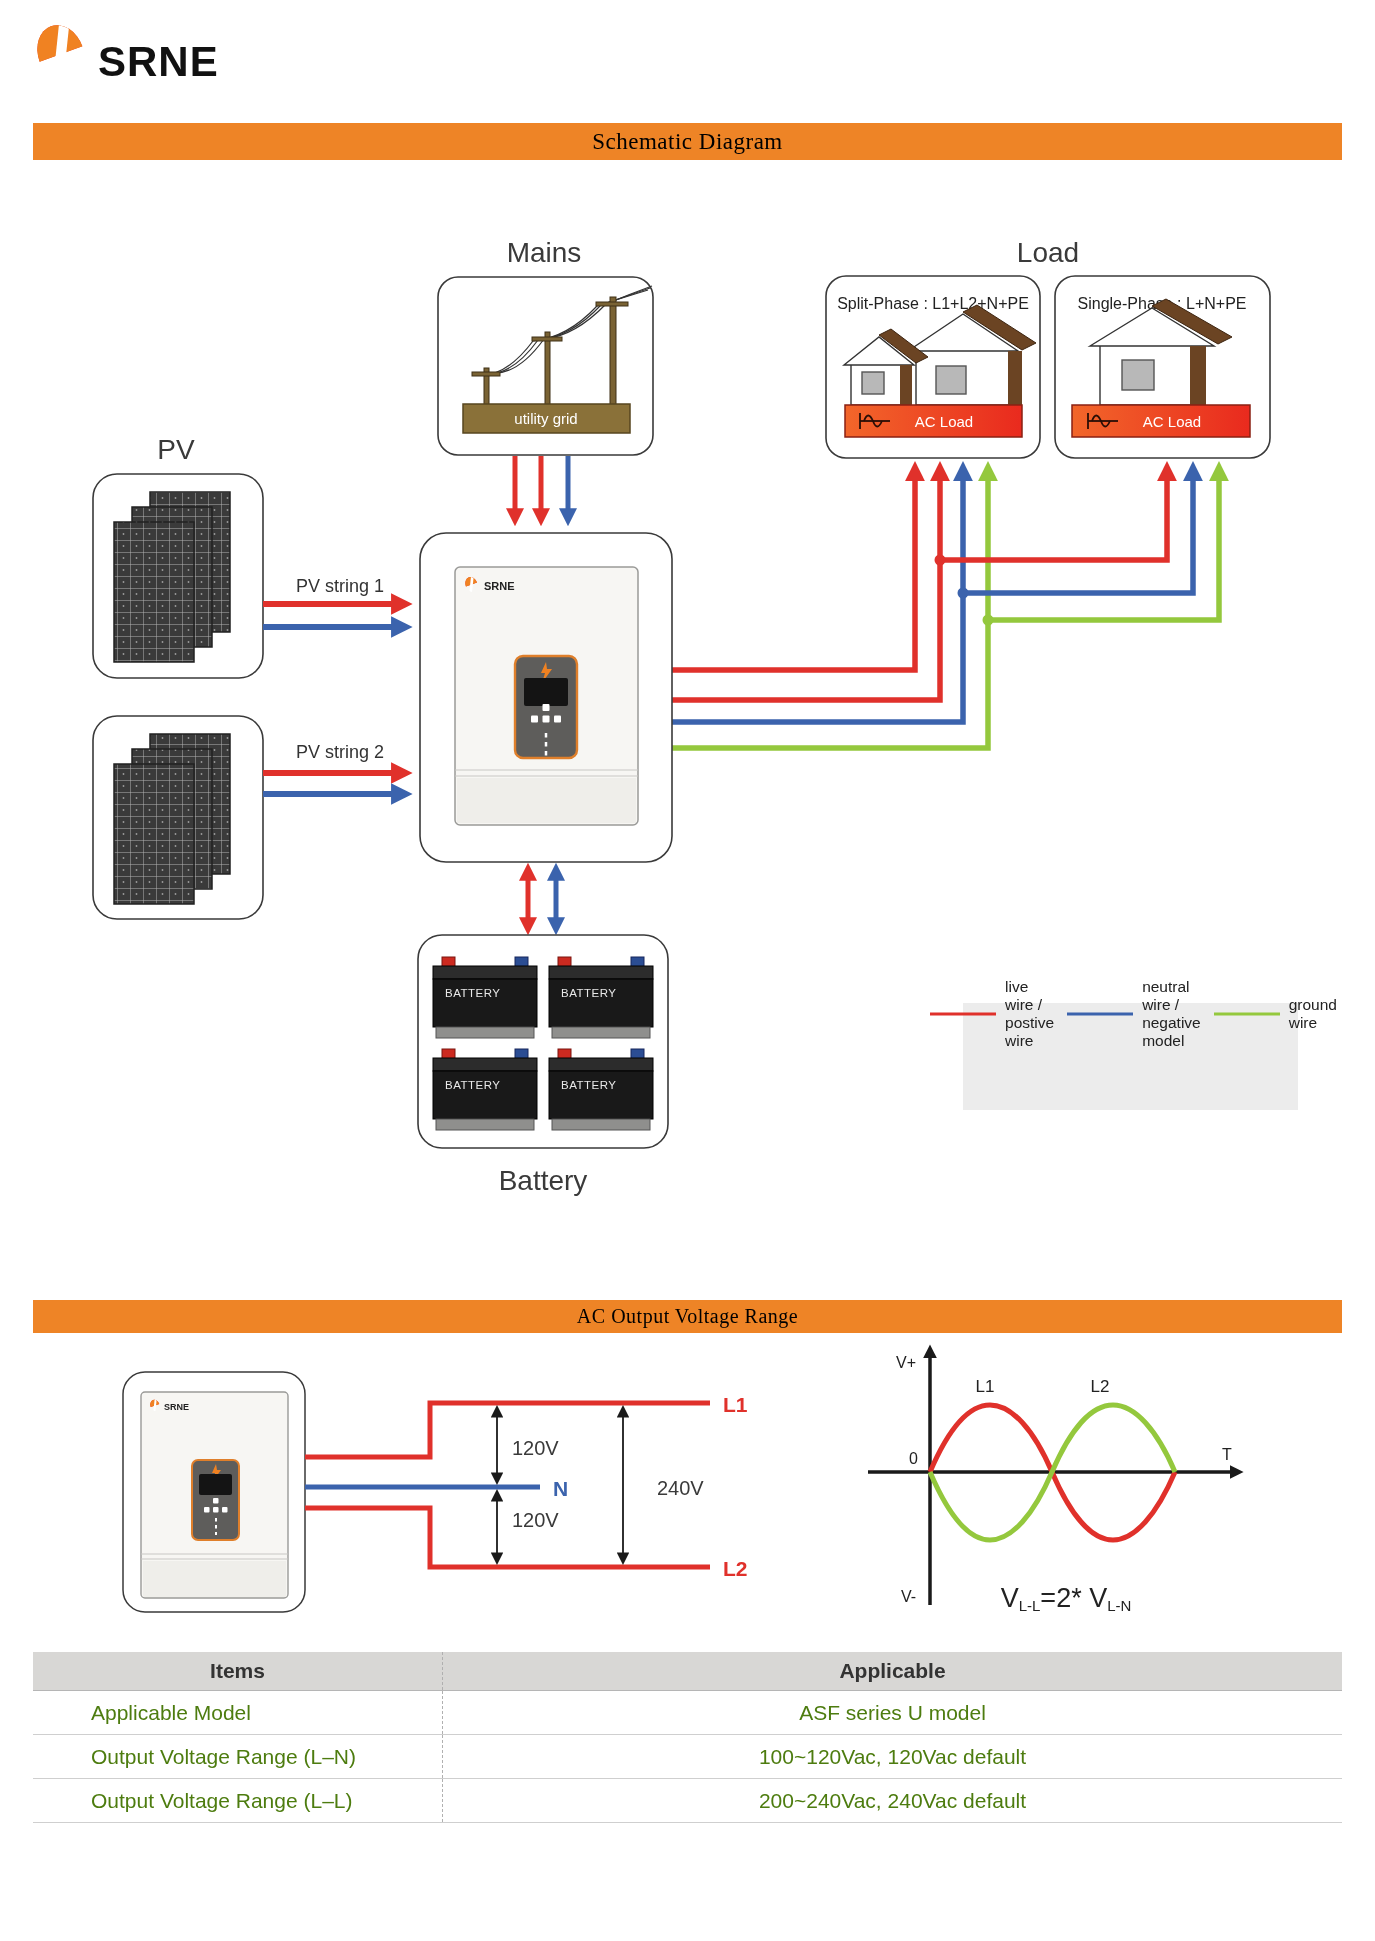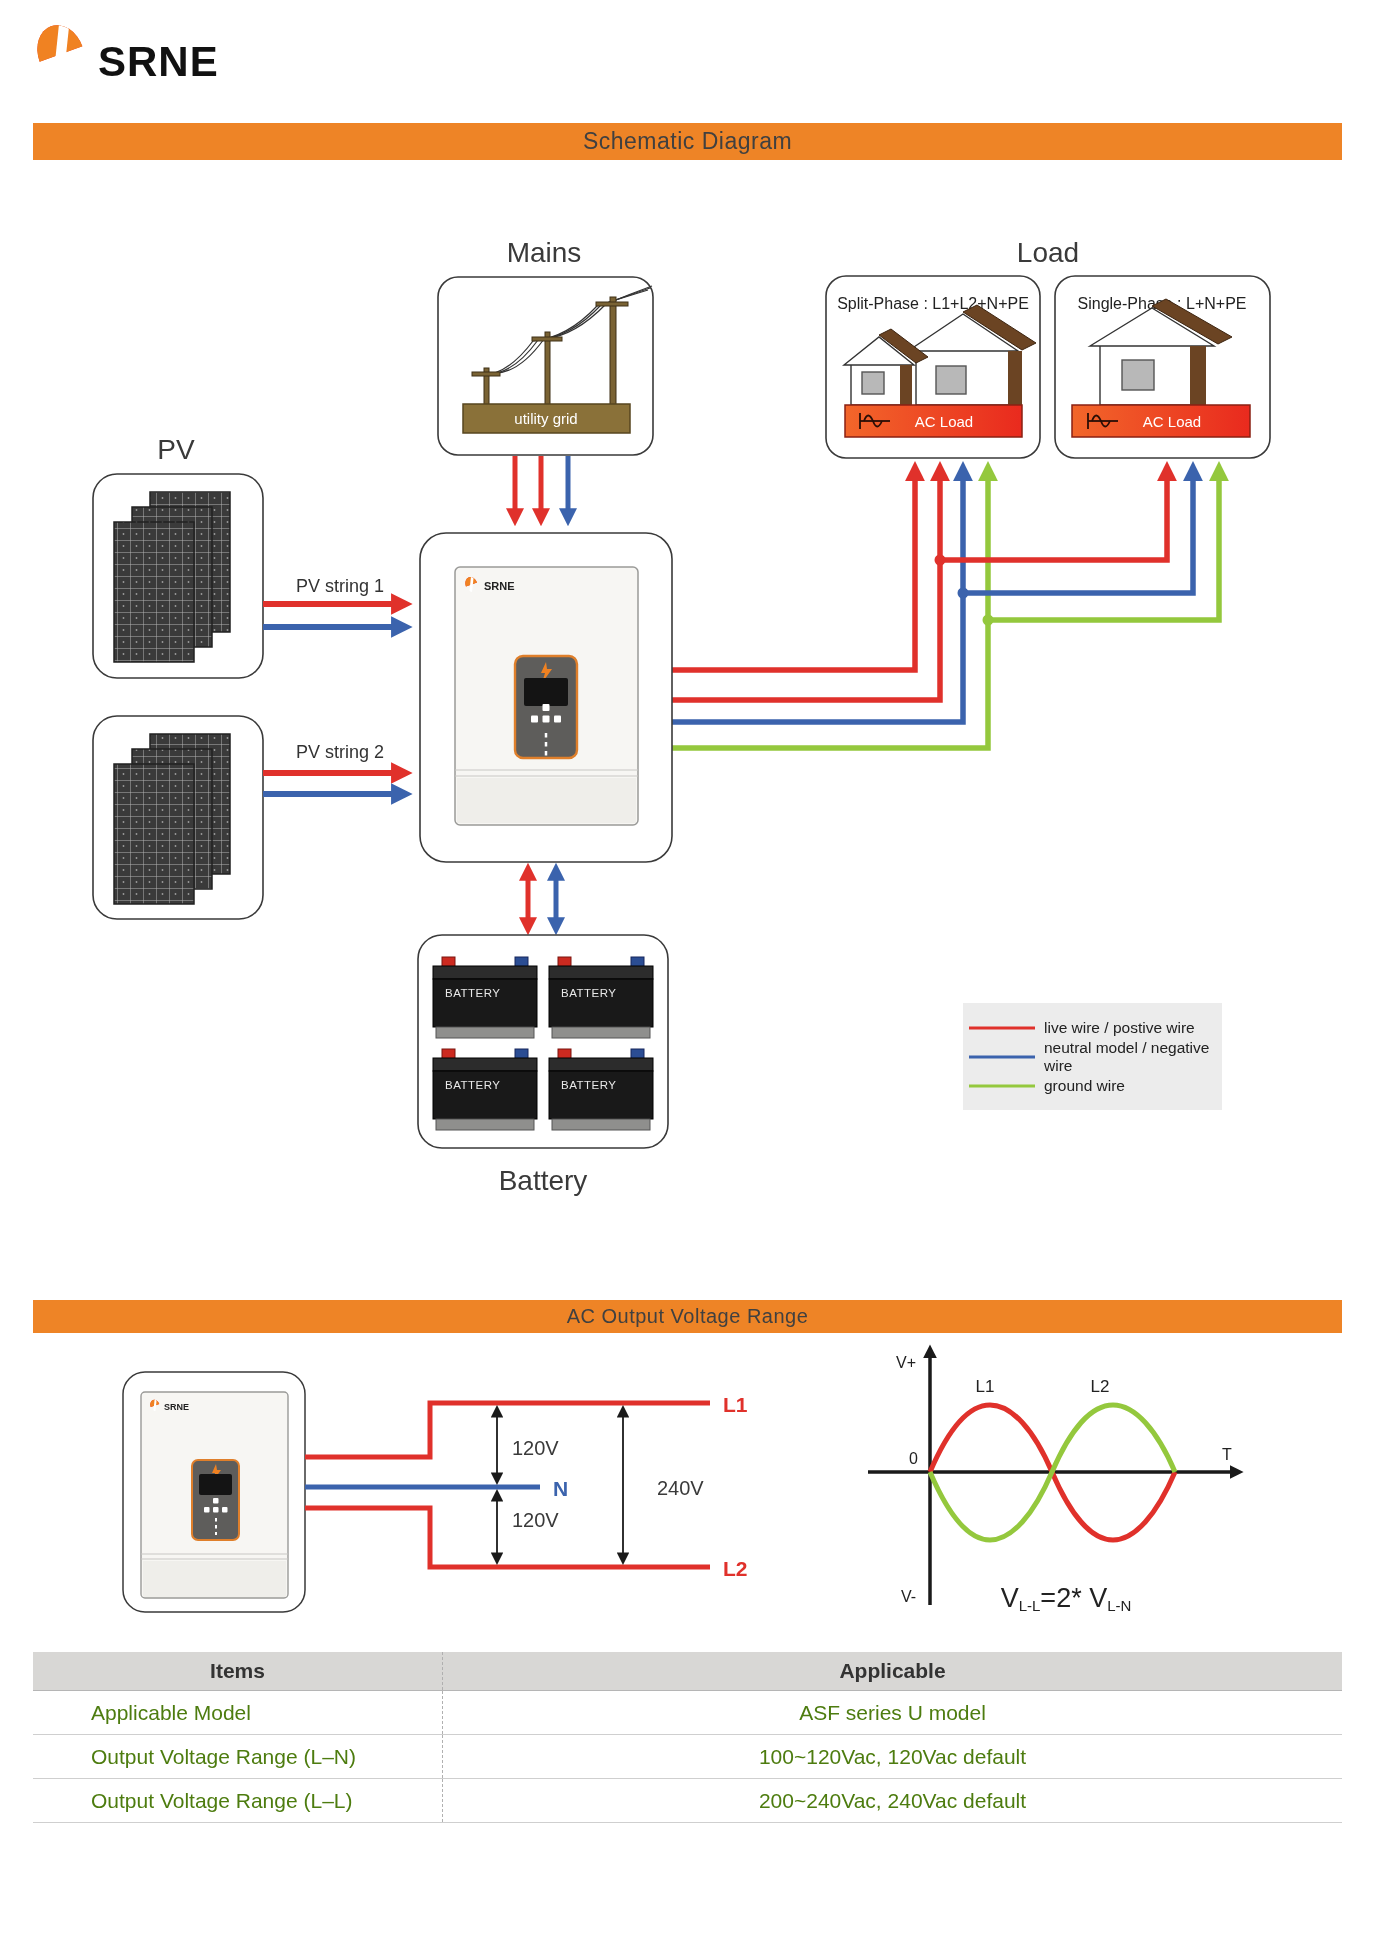--- a/index.html
+++ b/index.html
@@ -1,23 +1,23 @@
 <!DOCTYPE html>
 <html><head>
 <meta charset="utf-8">
 <style>
   html,body{margin:0;padding:0;background:#fff;}
   body{font-family:"Liberation Sans", sans-serif;}
   #page{position:relative;width:1375px;height:1941px;background:#fff;overflow:hidden;}
   .abs{position:absolute;}
-  .banner{left:33px;width:1309px;height:37px;background:#ee8426;color:#404040;
-          display:flex;align-items:center;justify-content:center;font-size:23px;letter-spacing:.5px;}
+  .banner{left:33px;width:1309px;height:37px;background:#ee8426;color:#000000;
+          display:flex;align-items:center;justify-content:center;font-size:23px;letter-spacing:.5px;font-family:Liberation Serif, serif;}
   
-  #legend{left:963px;top:1003px;width:259px;height:107px;background:#ececec;
-          display:flex;flex-direction:column;justify-content:center;gap:7px;padding:0;}
+  #legend{left:963px;top:1003px;width:335px;height:107px;background:#ececec;
+          display:flex;flex-direction:row;justify-content:center;gap:7px;padding:0;}
   .lrow{display:flex;align-items:center;height:22px;padding-left:6px;}
   .lrow svg{flex:0 0 auto;}
   .lrow span{font-size:15.5px;color:#222;margin-left:9px;}
   
   #spec-table{left:33px;top:1652px;width:1309px;border-collapse:collapse;table-layout:fixed;}
   #spec-table th{background:#d8d7d5;font-weight:bold;font-size:21px;color:#333;height:36px;border-bottom:1px solid #b5b5b5;}
   #spec-table td{font-size:21px;color:#4d7c0f;height:41px;border-bottom:1px solid #cfcfcf;}
   #spec-table .c1{width:407px;}
   #spec-table td.c1{text-align:left;padding-left:58px;}
   #spec-table .c2{text-align:center;border-left:1px dashed #b0b0b0;}
@@ -251,21 +251,21 @@
     <div class="lrow">
       <svg width="66" height="6">
           <rect y="1.5" width="66" height="3" fill="#e0312b"></rect>
         </svg>
       <span>live wire / postive wire</span>
     </div>
     <div class="lrow">
       <svg width="66" height="6">
           <rect y="1.5" width="66" height="3" fill="#3b63ad"></rect>
         </svg>
-      <span>neutral model / negative wire</span>
+      <span>neutral wire / negative model</span>
     </div>
     <div class="lrow">
       <svg width="66" height="6">
           <rect y="1.5" width="66" height="3" fill="#94c83d"></rect>
         </svg>
       <span>ground wire</span>
     </div>
   </div>
 
   <div class="abs banner" style="top:1300px;height:33px;font-size:20px">

